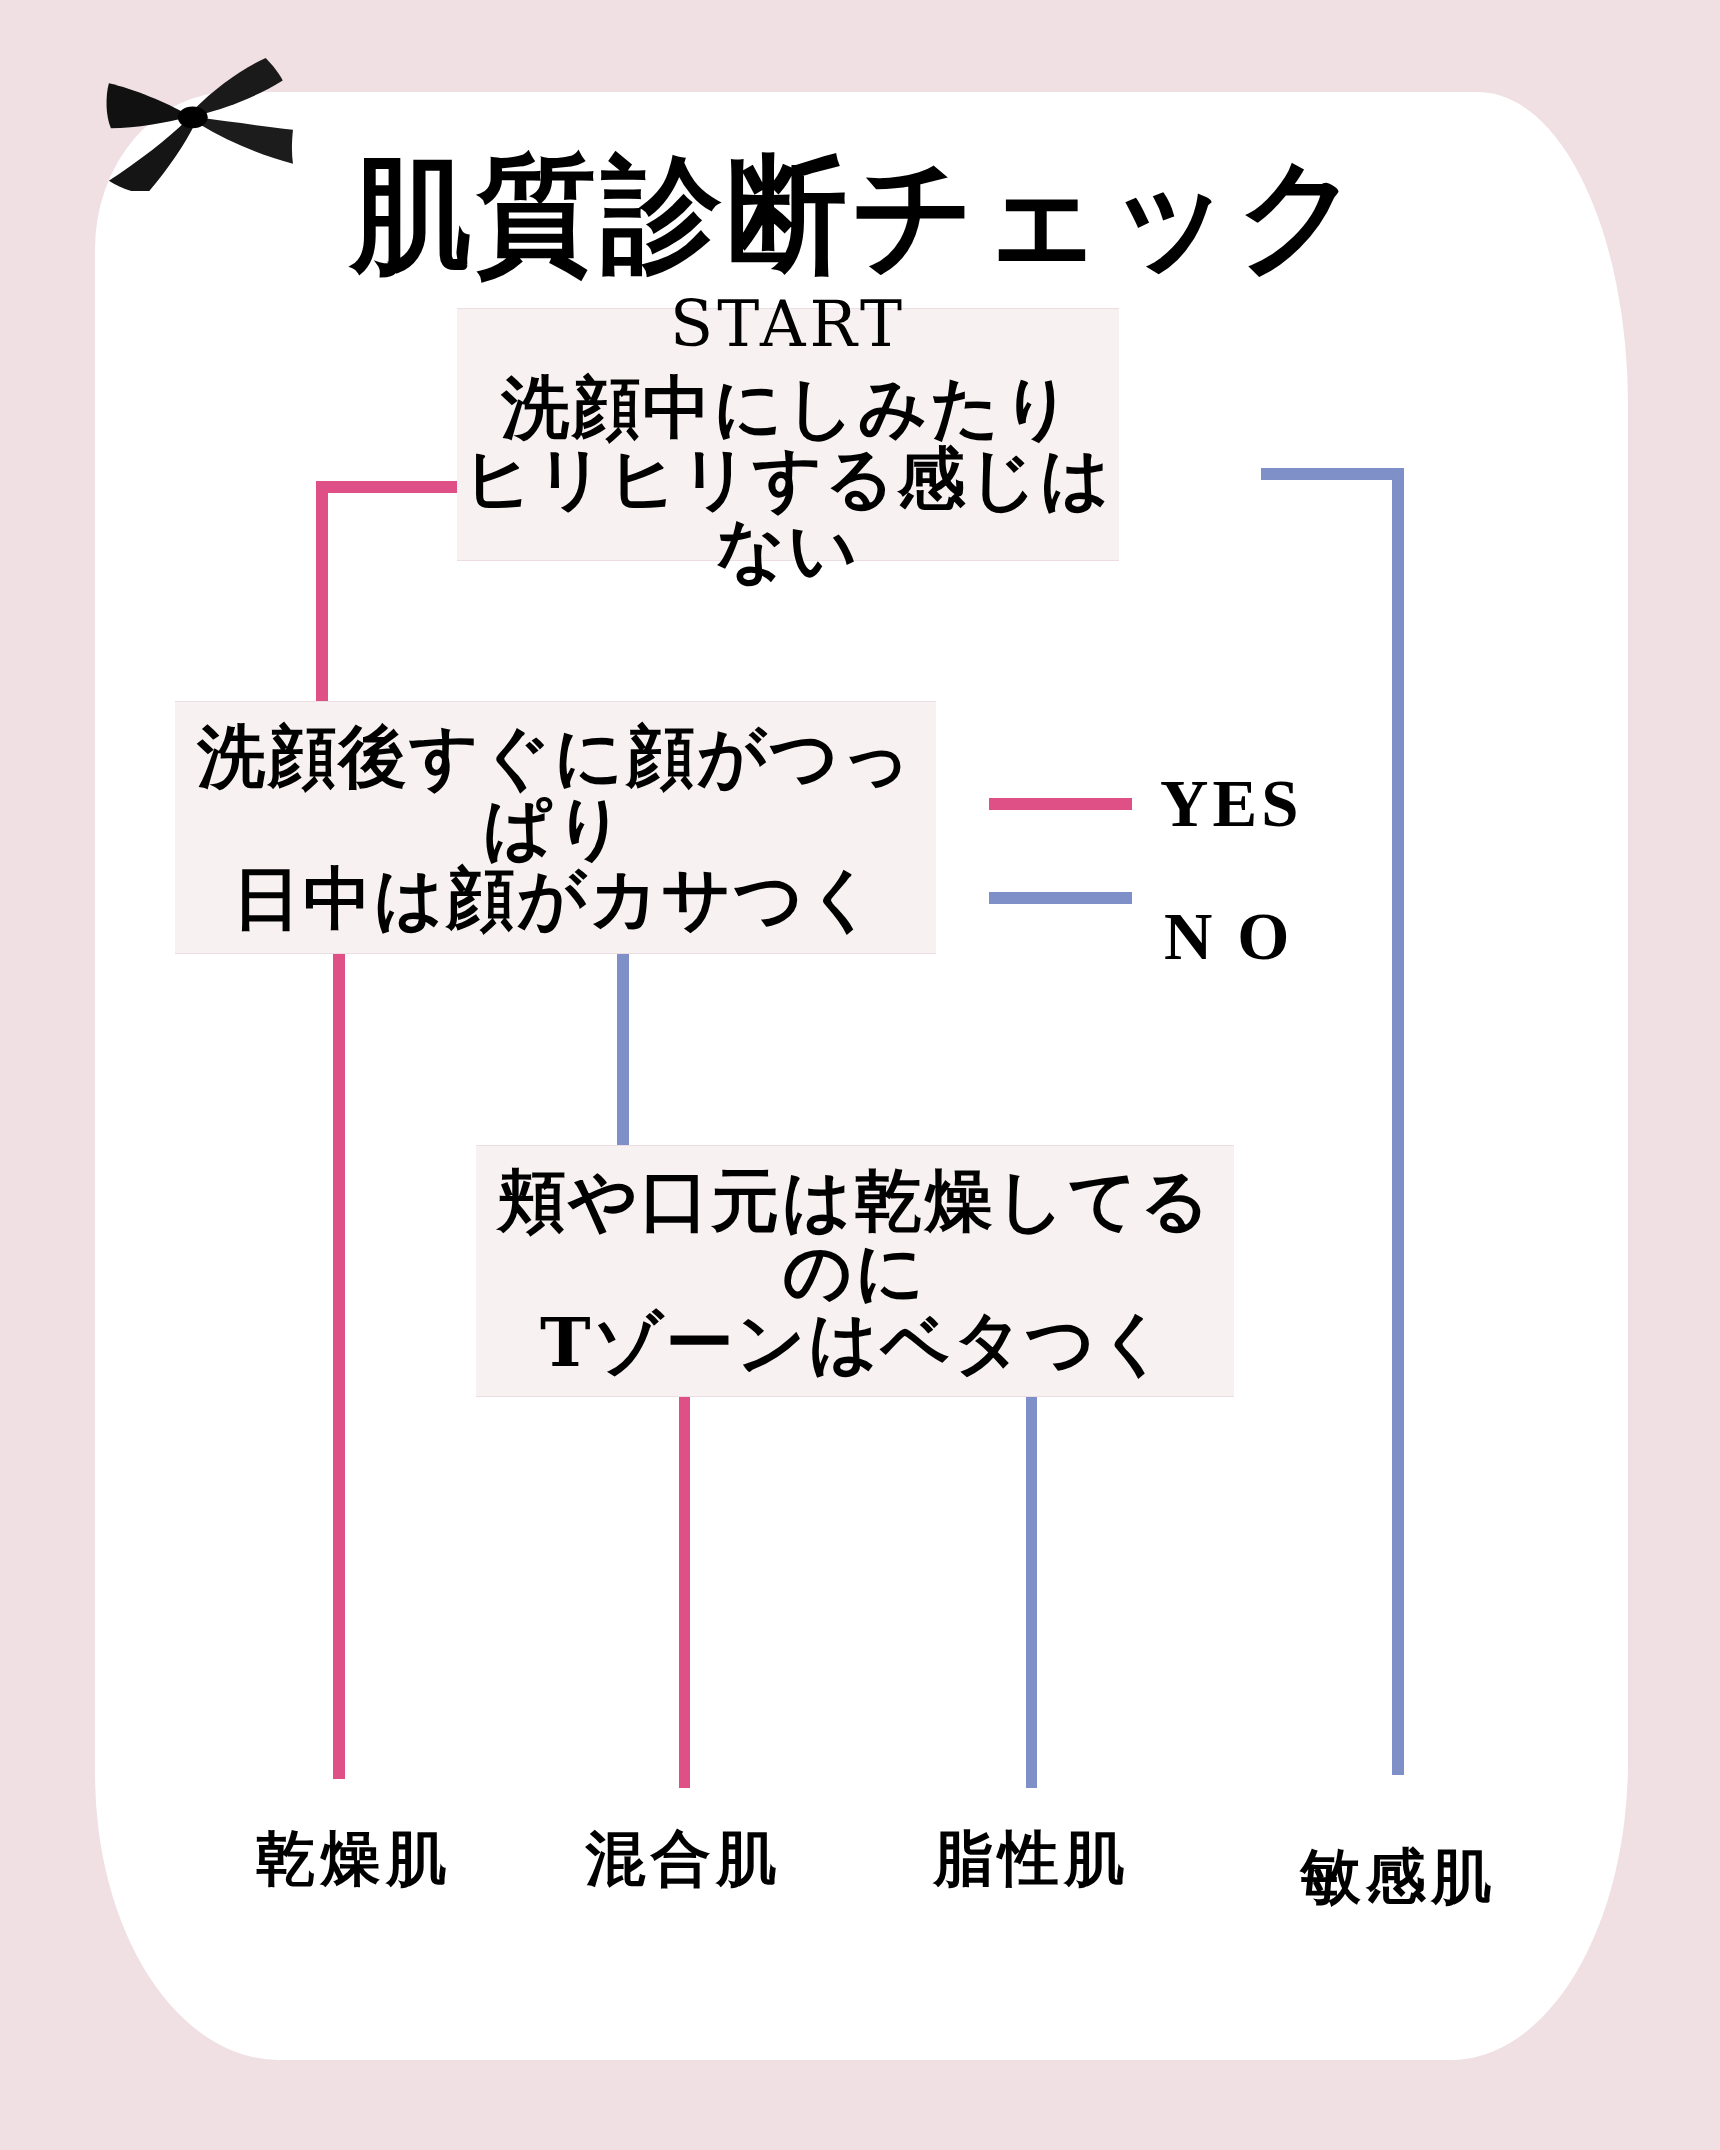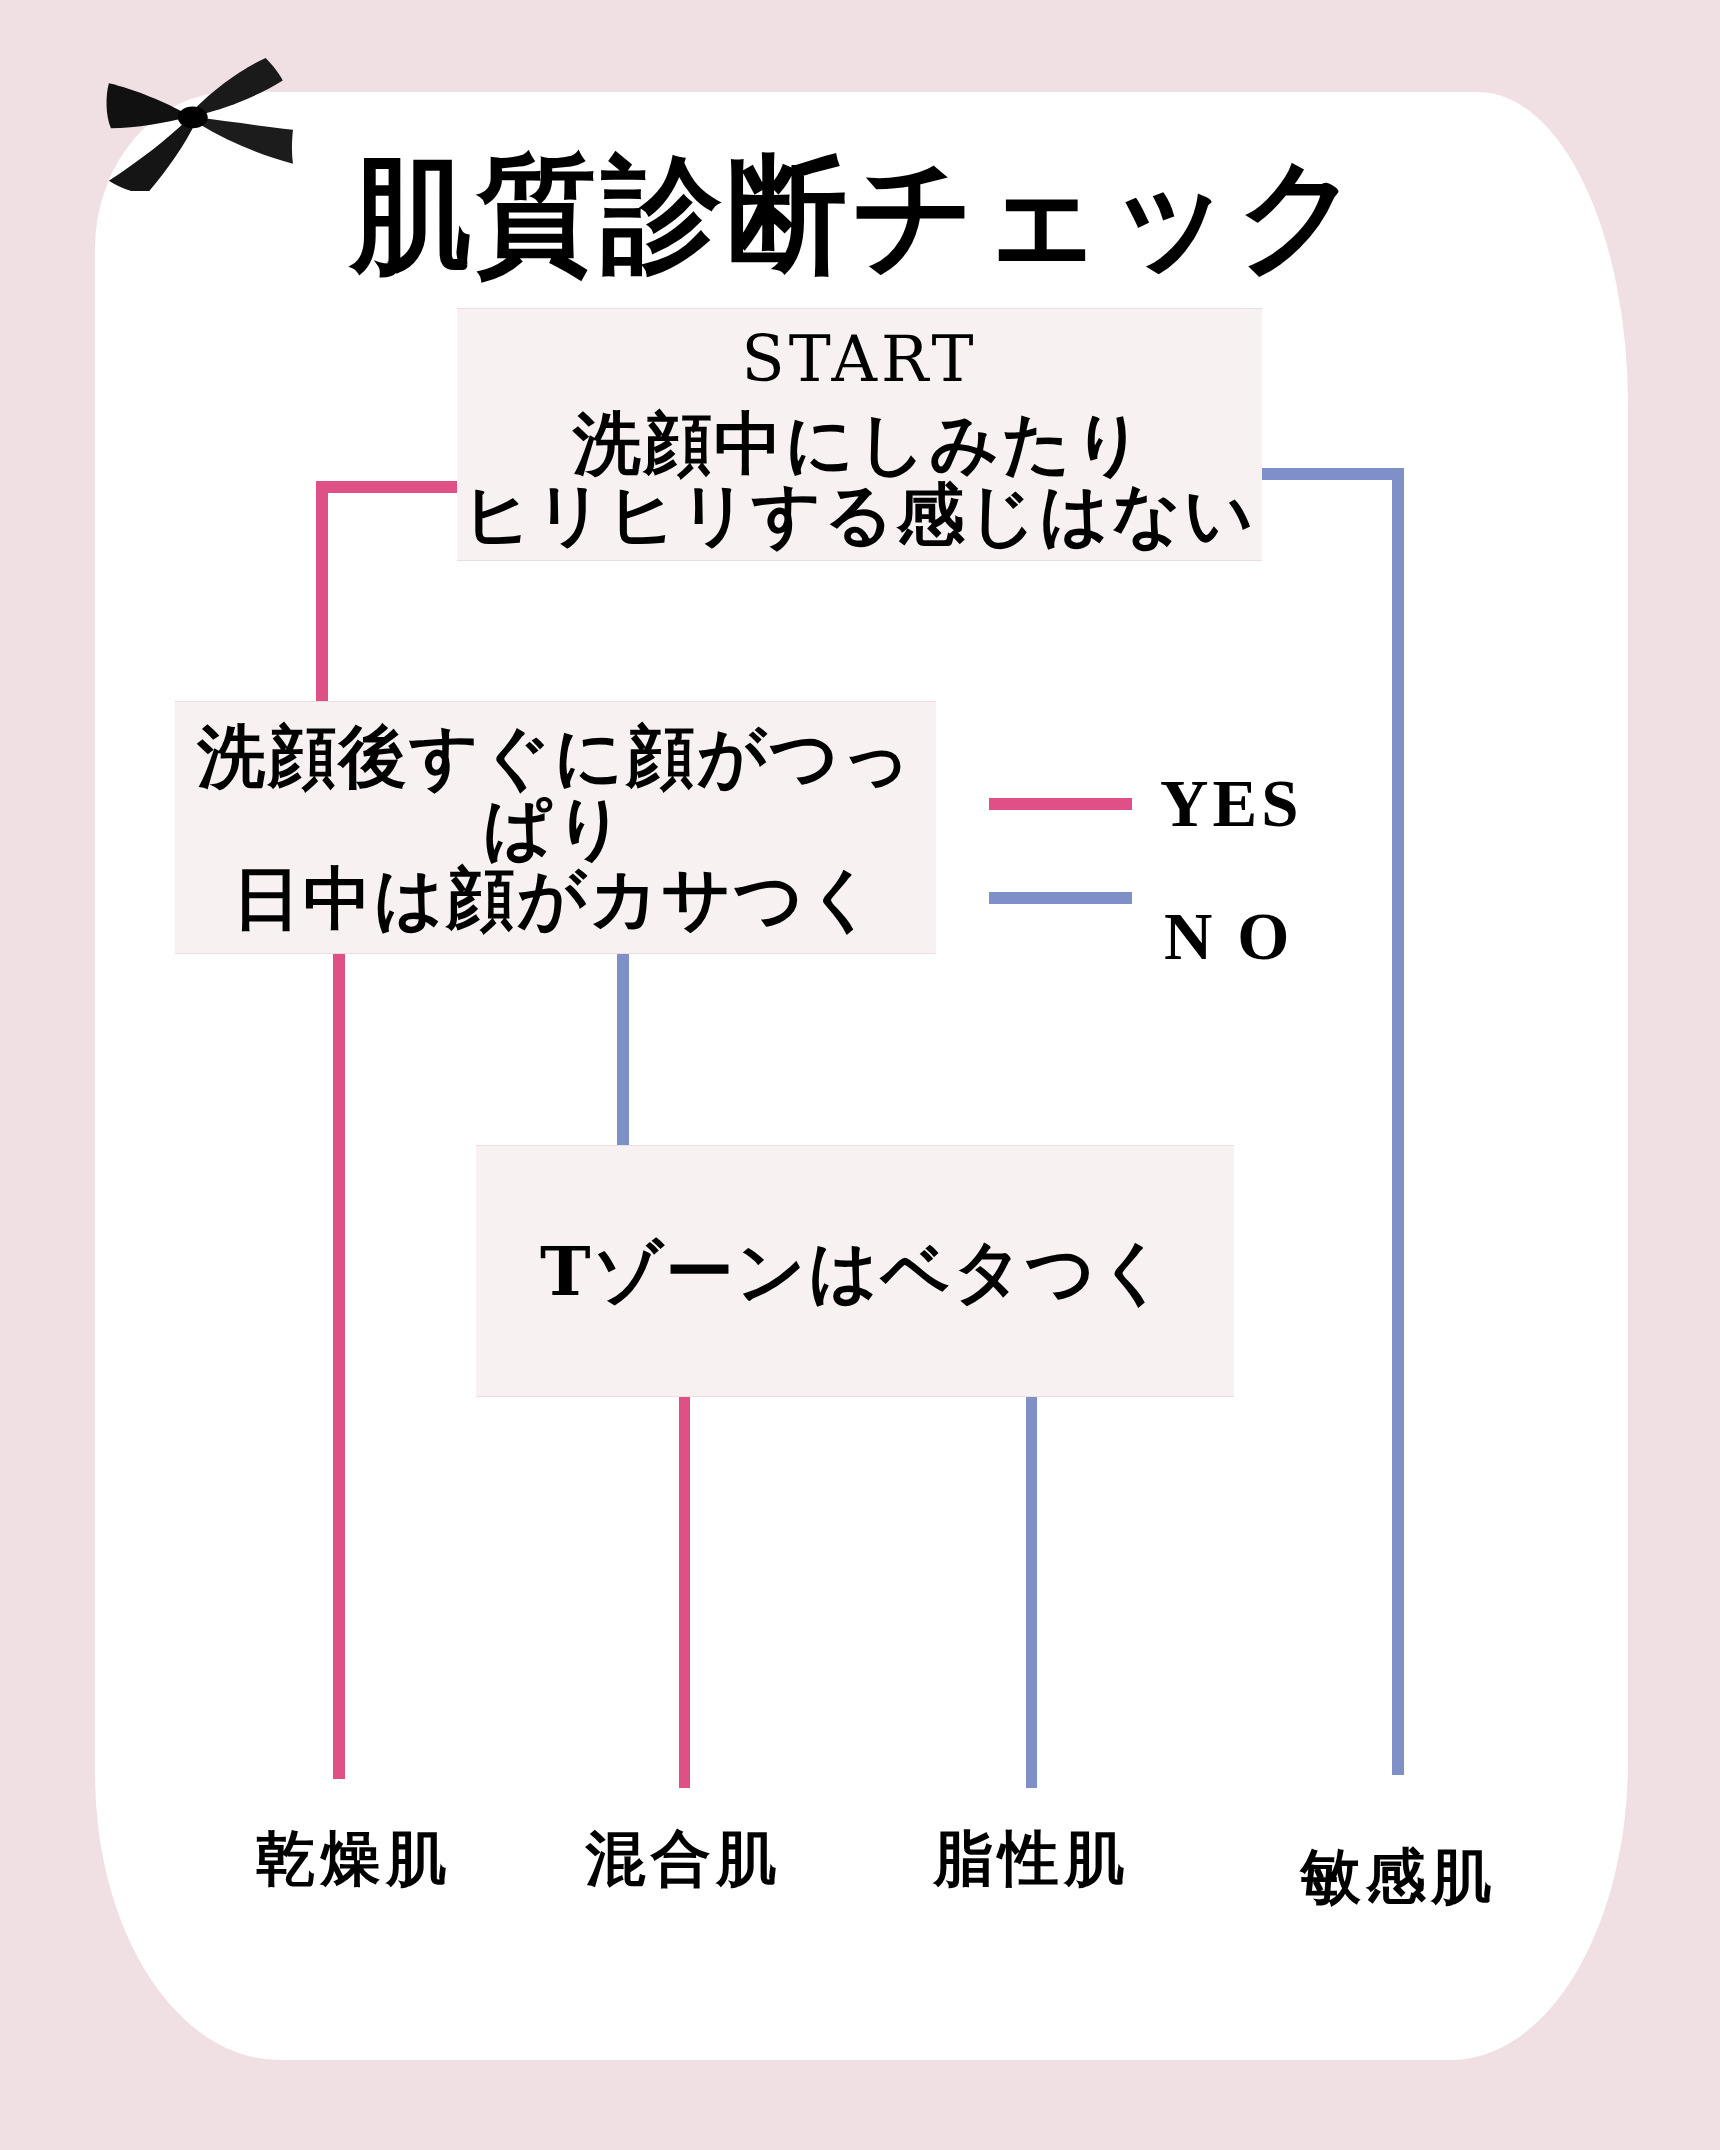--- a/index.html
+++ b/index.html
@@ -38,32 +38,33 @@
 
 <div class="seg pink" style="left:316px;top:481px;width:141px;height:11.6px;"></div>
 <div class="seg pink" style="left:316px;top:481px;width:11.6px;height:221px;"></div>
 <div class="seg blue" style="left:1261px;top:468px;width:143px;height:12.3px;"></div>
 <div class="seg blue" style="left:1392px;top:468px;width:12.3px;height:1307px;"></div>
 <div class="seg pink" style="left:333px;top:953px;width:11.6px;height:826px;"></div>
 <div class="seg blue" style="left:617px;top:953px;width:11.6px;height:193px;"></div>
 <div class="seg pink" style="left:679px;top:1395px;width:11px;height:393px;"></div>
 <div class="seg blue" style="left:1026px;top:1395px;width:11px;height:393px;"></div>
 
-<div class="box" style="left:457px;top:308px;width:805px;height:253px;">
+<div class="box" style="left:457px;top:308px;width:662px;height:253px;">
   <div class="start">START</div>
   <div class="line">洗顔中にしみたり</div>
   <div class="line">ヒリヒリする感じはない</div>
 </div>
 
 <div class="box" style="left:143px;top:701px;width:761px;height:253px;margin-left:32px;">
   <div class="line">洗顔後すぐに顔がつっぱり</div>
   <div class="line">日中は顔がカサつく</div>
 </div>
 
 <div class="box" style="left:476px;top:1145px;width:758px;height:252px;">
+  <div class="line">頬や口元は乾燥してるのに</div>
   <div class="line">Tゾーンはベタつく</div>
 </div>
 
 <div class="legend-line pink" style="left:989px;top:798px;"></div>
 <div class="legend-label" style="left:1160px;top:766px;">YES</div>
 <div class="legend-line blue" style="left:989px;top:892px;"></div>
 <div class="legend-label" style="left:1164px;top:859px;margin-top:40px;">N O</div>
 
 <div class="result" style="left:197px;">乾燥肌</div>
 <div class="result" style="left:527px;">混合肌</div>

